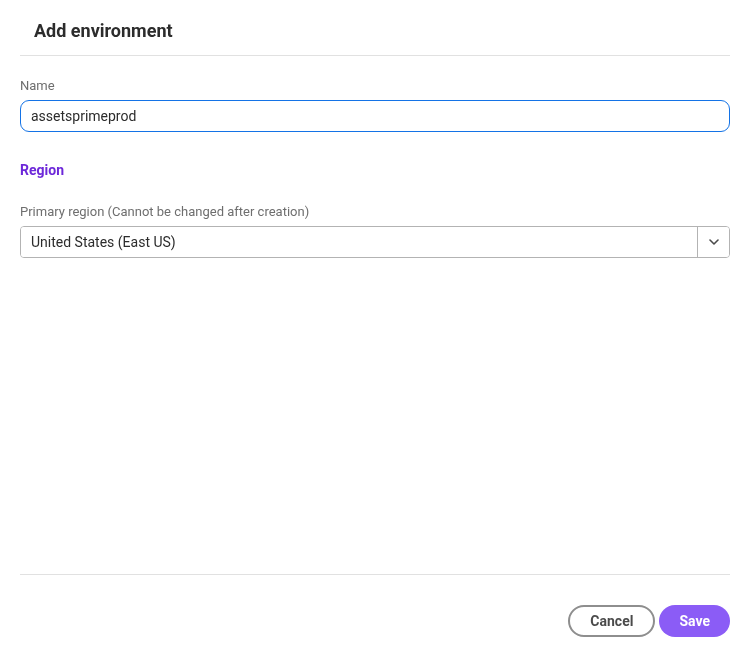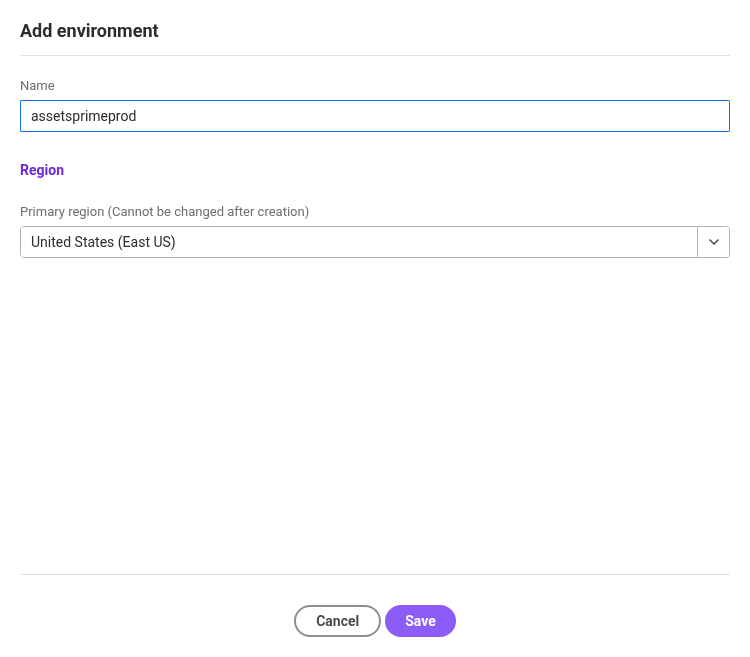--- a/index.html
+++ b/index.html
@@ -13,38 +13,39 @@
       width: 750px;
       height: 657px;
       position: relative;
       padding: 20px;
     }
     .dialog-title {
       font-size: 18px;
       font-weight: 700;
       color: #2c2c2c;
       margin-bottom: 14px;
+      margin-left: 14px;
     }
     .divider {
       border: none;
       border-top: 1px solid #e1e1e1;
       margin: 0;
     }
     .field-label {
       font-size: 13px;
       color: #6e6e6e;
       margin-top: 22px;
       margin-bottom: 7px;
       display: block;
     }
     .text-input {
       width: 100%;
       height: 32px;
       border: 1px solid #1473e6;
-      border-radius: 1px;
+      border-radius: 9px;
       padding: 0 10px;
       font-size: 14px;
       color: #2c2c2c;
       outline: none;
       font-family: inherit;
     }
     .section-heading {
       font-size: 14px;
       font-weight: 700;
       color: #6d28d9;
@@ -102,21 +103,21 @@
       right: 20px;
       bottom: 20px;
     }
     .footer-divider {
       border: none;
       border-top: 1px solid #e1e1e1;
       margin-bottom: 30px;
     }
     .button-row {
       display: flex;
-      justify-content: center;
+      justify-content: flex-end;
       gap: 4px;
     }
     .btn {
       height: 32px;
       padding: 0 20px;
       border-radius: 16px;
       font-size: 14px;
       font-weight: 700;
       cursor: pointer;
       font-family: inherit;

